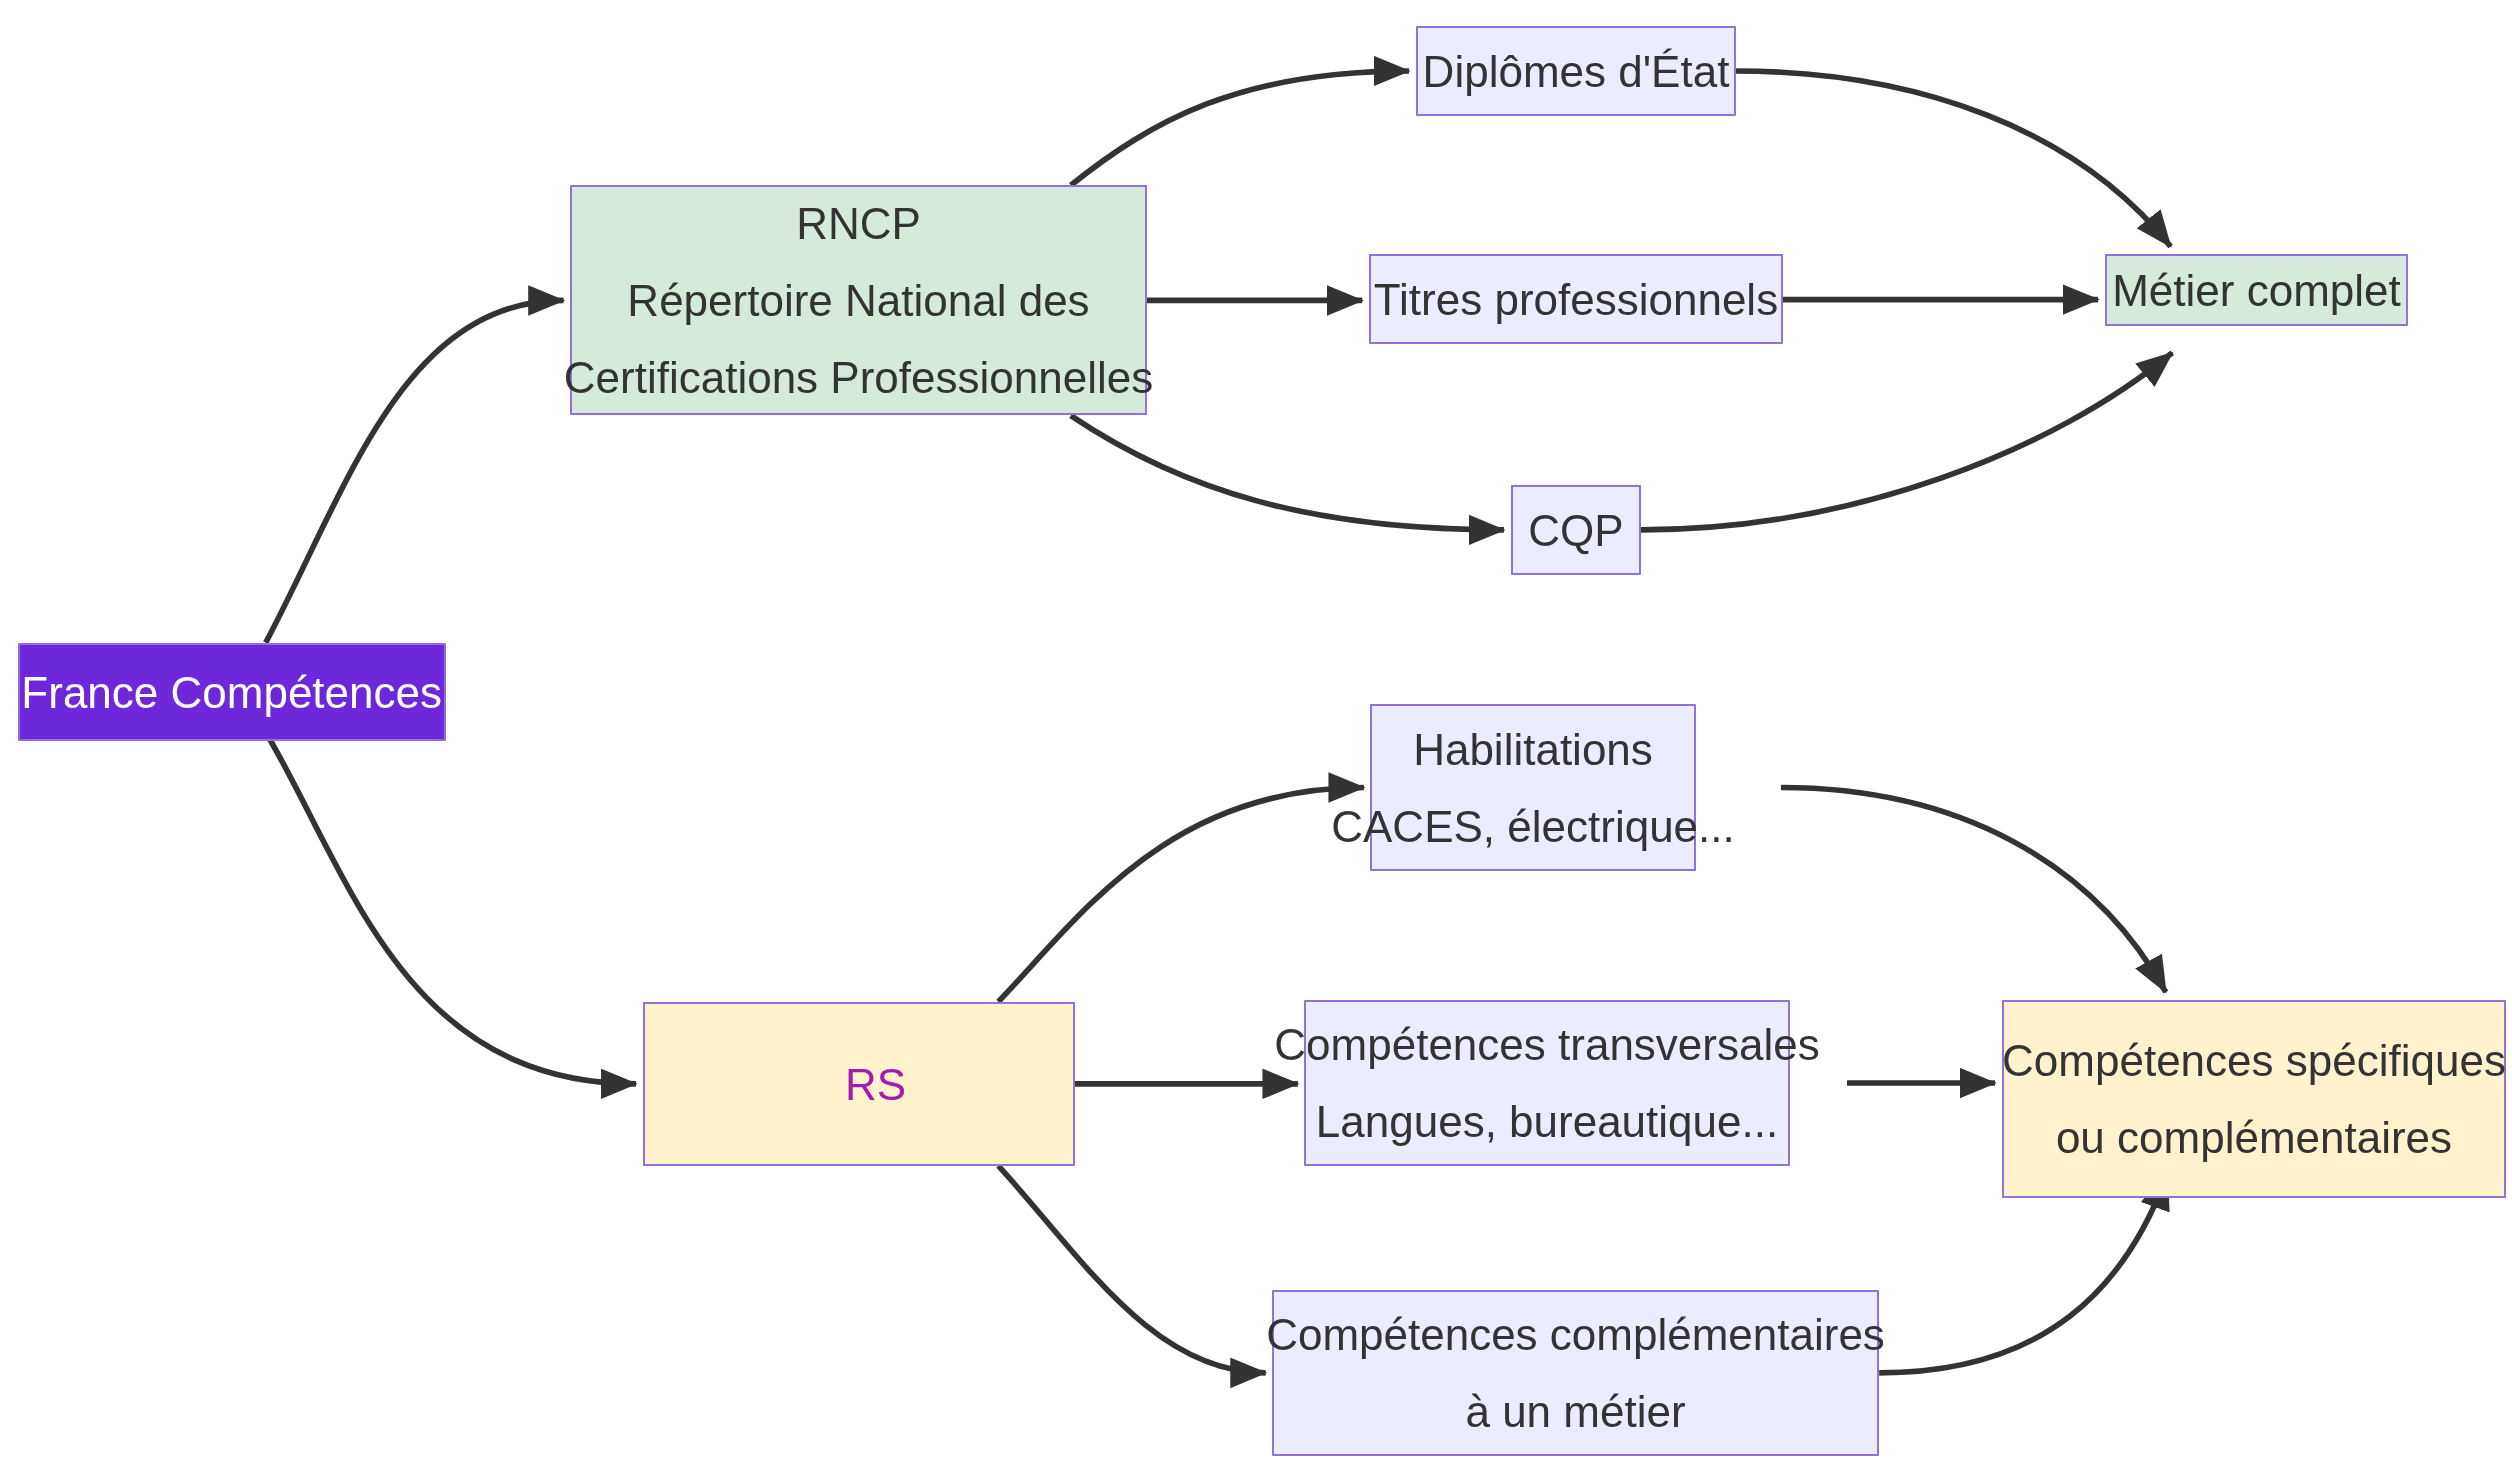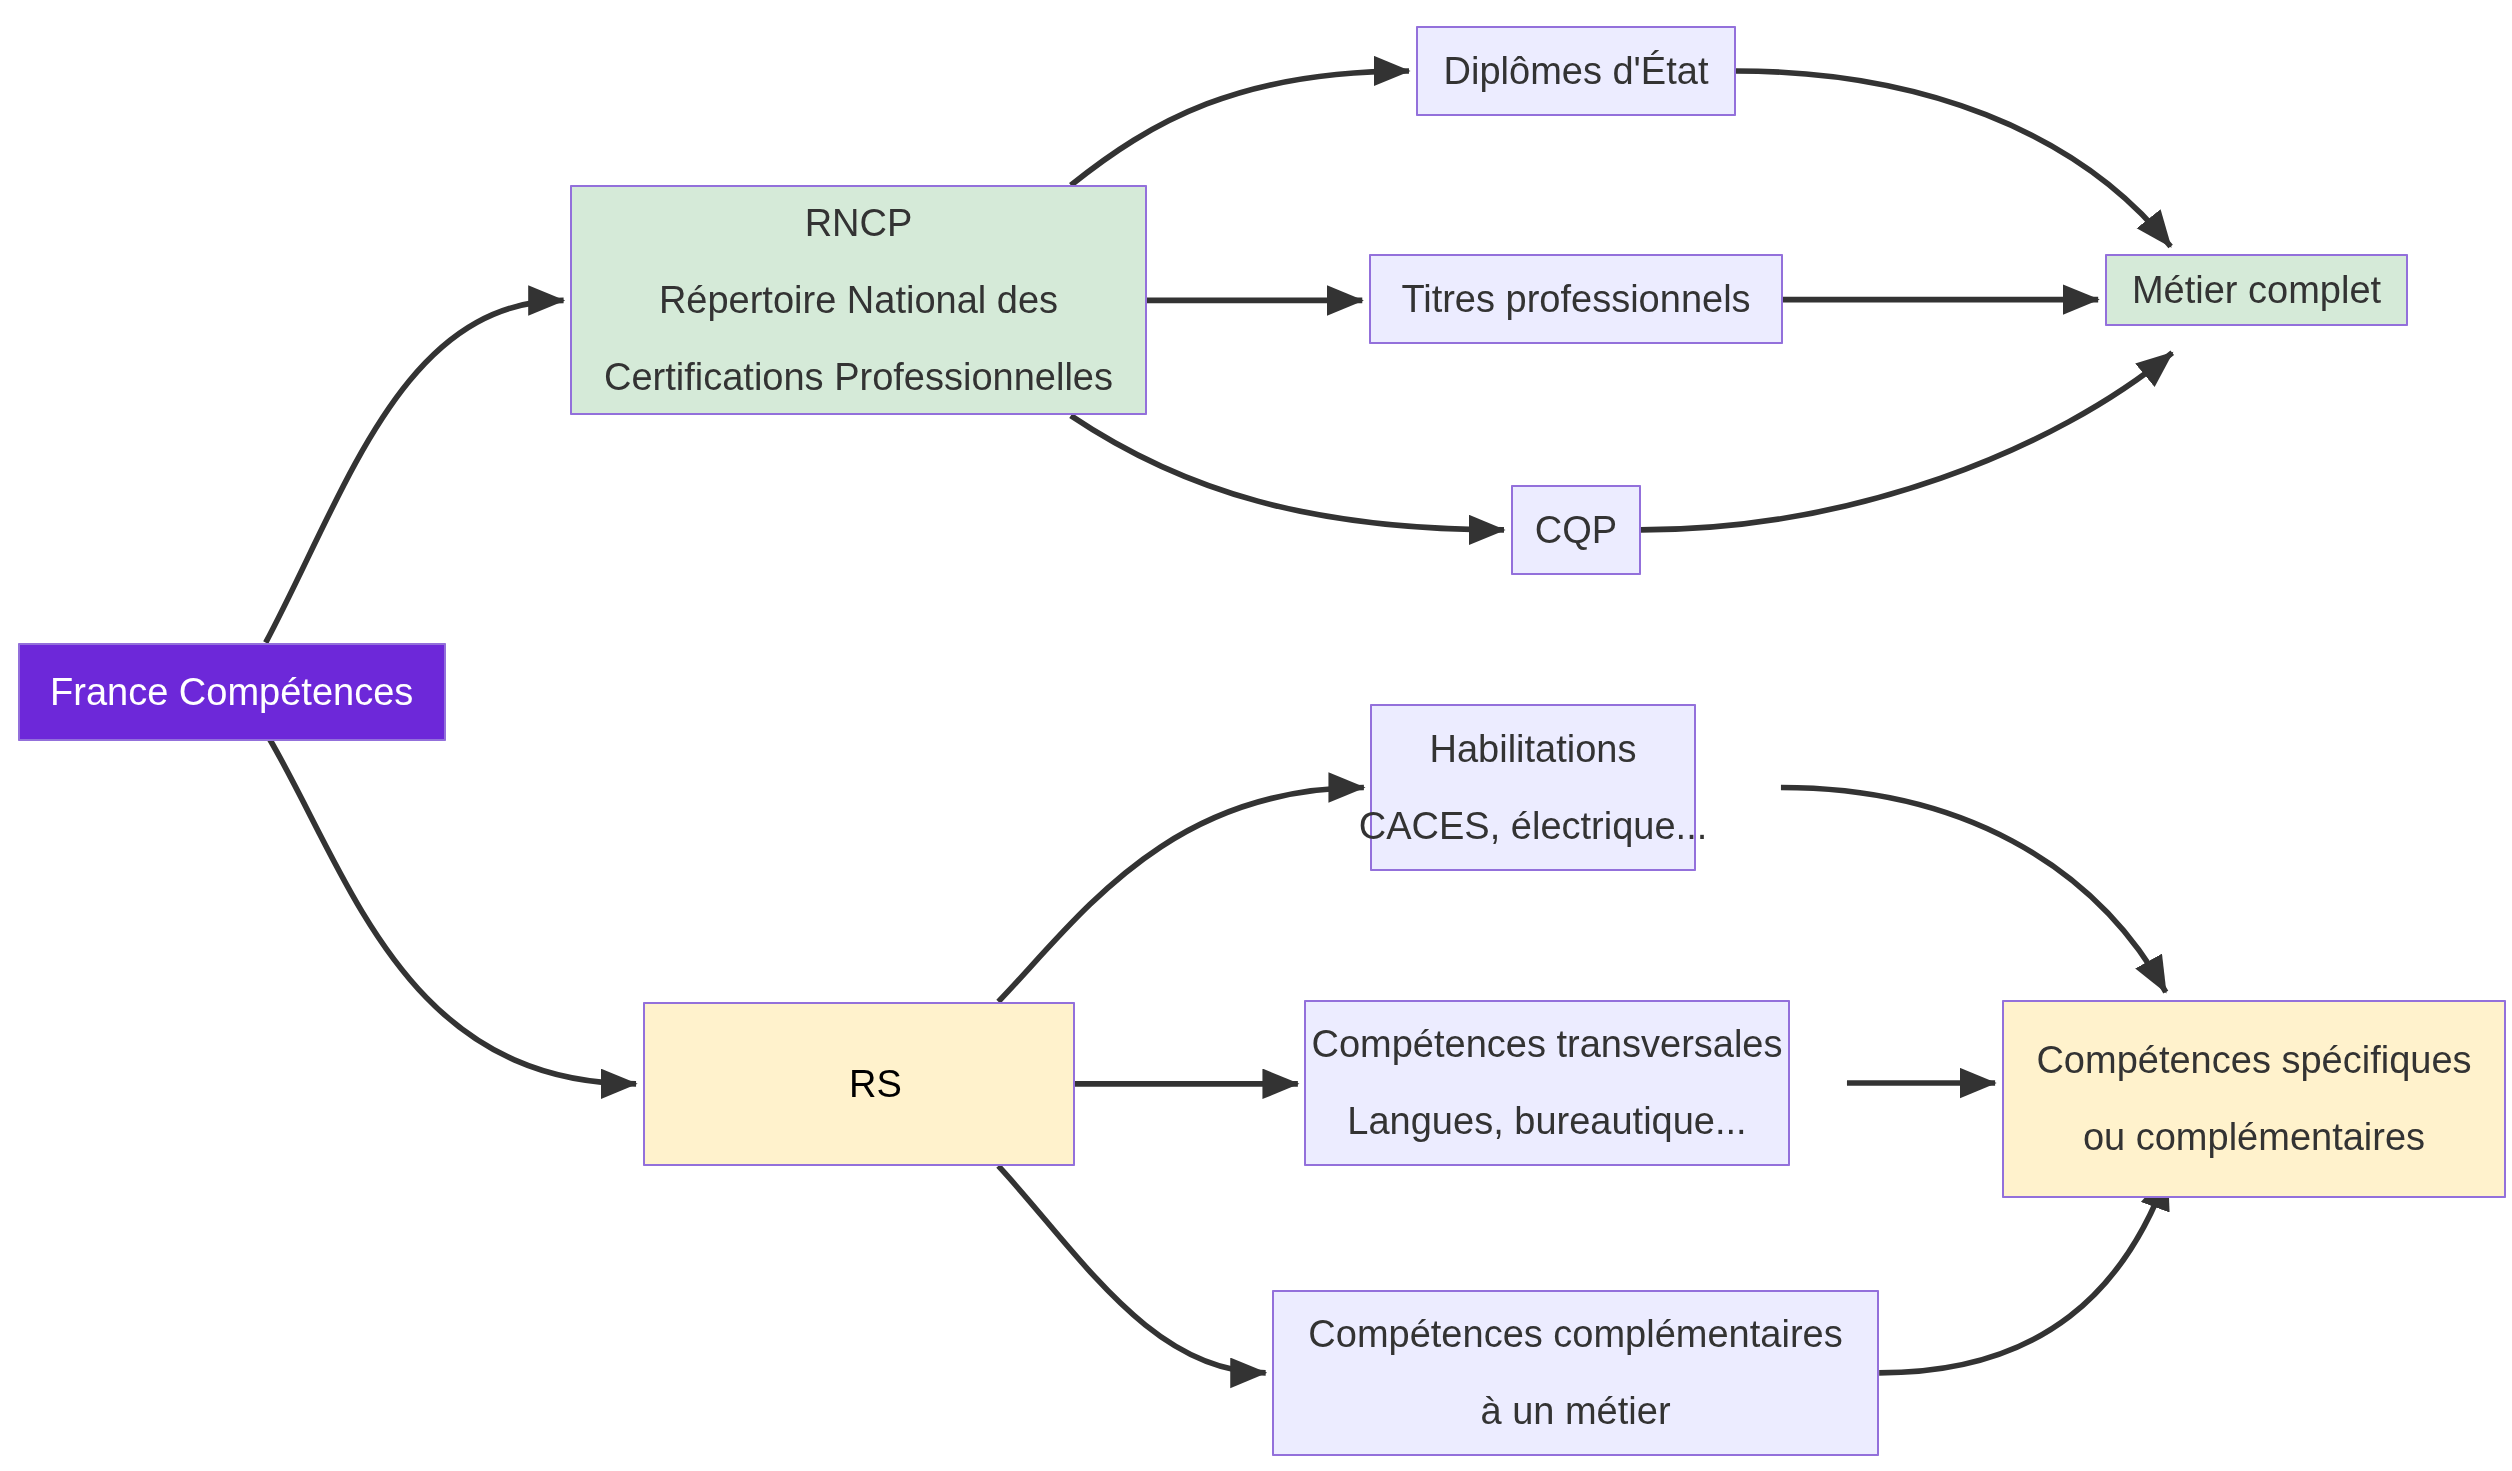--- a/index.html
+++ b/index.html
@@ -20,21 +20,21 @@
   .node{
     position:absolute;
     box-sizing:border-box;
     border:2.4px solid #9370db;
     border-radius:0.8px;
     display:flex;
     flex-direction:column;
     align-items:center;
     justify-content:center;
     text-align:center;
-    font-size:38px;
+    font-size:44px;
     color:#333333;
   }
   .node div{
     line-height:77px;
     white-space:nowrap;
   }
 </style>
 </head>
 <body>
 
@@ -82,21 +82,21 @@
     </div>
 
   <div class="node" style="left: 1511px; top: 485px; width: 130px; height: 90px; background: rgb(236, 236, 255); border-color: rgb(147, 112, 219); color: rgb(51, 51, 51);">
       <div>CQP</div>
     </div>
 
   <div class="node" style="left: 2105px; top: 254px; width: 303px; height: 72px; background: rgb(213, 234, 216); border-color: rgb(147, 112, 219); color: rgb(51, 51, 51); align-items: center;">
       <div>Métier complet</div>
     </div>
 
-  <div class="node" style="left: 643px; top: 1002px; width: 432px; height: 164px; background: rgb(255, 242, 204); border-color: rgb(147, 112, 219); color: #000000; padding-left: 33px;">
+  <div class="node" style="left: 643px; top: 1002px; width: 432px; height: 164px; background: rgb(255, 242, 204); border-color: rgb(147, 112, 219); color: #a21caf; padding-left: 33px;">
       <div>RS</div>
     </div>
 
   <div class="node" style="left: 1370px; top: 704px; width: 326px; height: 167px; background: rgb(236, 236, 255); border-color: rgb(147, 112, 219); color: rgb(51, 51, 51);">
       <div>Habilitations</div>
       <div>CACES, électrique...</div>
     </div>
 
   <div class="node" style="left: 1304px; top: 1000px; width: 486px; height: 166px; background: rgb(236, 236, 255); border-color: rgb(147, 112, 219); color: rgb(51, 51, 51);">
       <div>Compétences transversales</div>

